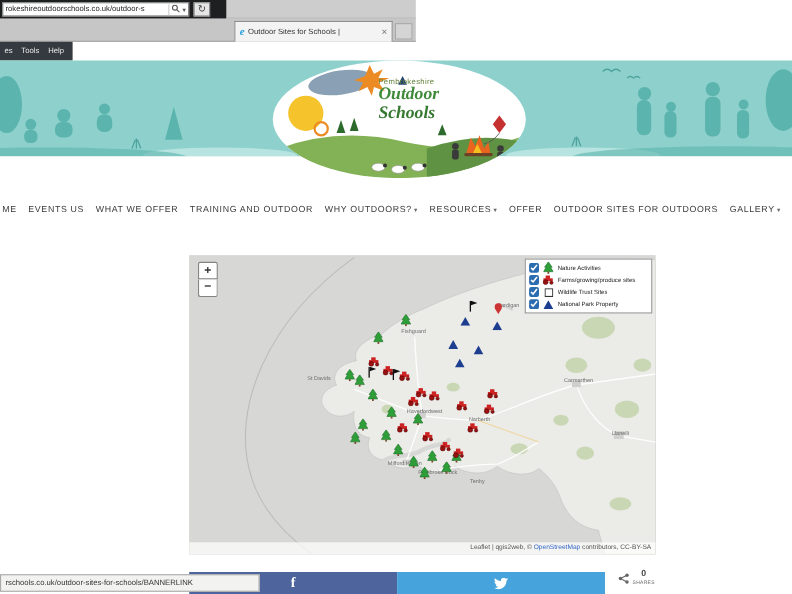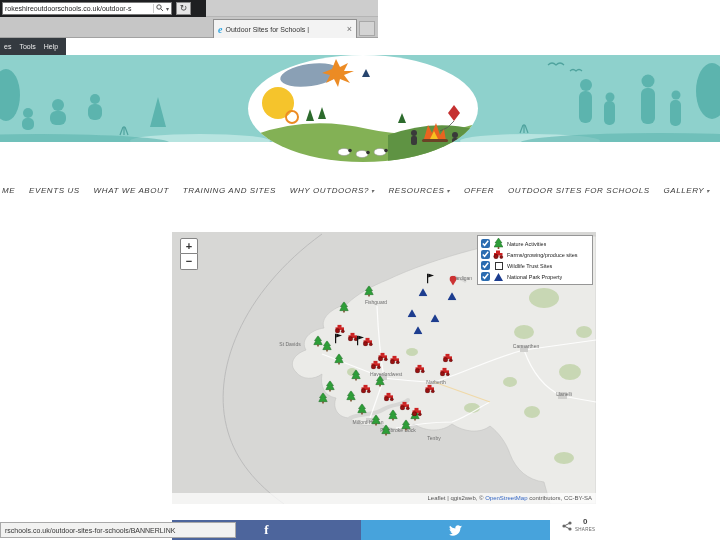--- a/index.html
+++ b/index.html
@@ -25,21 +25,21 @@
   
   #banner{left:0;top:55px;width:720px;height:87px;background:#8ed1cc;overflow:hidden;}
   #oval{left:248px;top:55px;width:230px;height:107px;background:#fff;border-radius:50%;overflow:hidden;z-index:3;}
   #logotext{left:96px;top:16px;width:118px;z-index:2;}
   .lg1{font-size:7px;color:#64823c;letter-spacing:.3px;}
   .lg2{font-size:16px;font-family:"Liberation Serif",serif;font-style:italic;font-weight:bold;color:#3e8a3a;line-height:1.05;}
   .lg3{font-size:16px;font-family:"Liberation Serif",serif;font-style:italic;font-weight:bold;color:#357830;line-height:1.05;}
 
   
   #mainnav{left:0;top:180px;width:720px;height:20px;display:flex;justify-content:space-between;align-items:center;padding:0 10px 0 2px;box-sizing:border-box;background:#fff;}
-  .nav-item{font-size:8px;color:#3a3a3a;letter-spacing:.6px;white-space:nowrap;cursor:pointer;font-style:italic;}
+  .nav-item{font-size:8px;color:#3a3a3a;letter-spacing:.6px;white-space:nowrap;cursor:pointer;}
   .caret{font-size:6px;color:#6a6a6a;margin-left:2px;}
 
   
   #map{left:172px;top:232px;width:424px;height:272px;background:#d7d7d5;overflow:hidden;}
   #basemap{left:0;top:0;}
   .marker{position:absolute;transform:translate(-50%,-85%);line-height:0;}
   .town{position:absolute;font-size:5px;color:#6e6e6e;transform:translate(-50%,-50%);white-space:nowrap;}
   #zoomctl{left:8px;top:6px;width:18px;z-index:6;}
   .zoombtn{width:18px;height:16px;background:#fff;border:1px solid #848484;font-size:11px;font-weight:bold;text-align:center;line-height:14px;color:#333;box-sizing:border-box;cursor:pointer;}
   #zoomin{border-radius:2px 2px 0 0;}
@@ -159,31 +159,36 @@
         <ellipse cx="96" cy="97" rx="6" ry="3.6"></ellipse>
         <ellipse cx="114" cy="99" rx="6" ry="3.6"></ellipse>
         <ellipse cx="132" cy="97" rx="6" ry="3.6"></ellipse>
       </g>
       <g fill="#333">
         <circle cx="102" cy="95.5" r="1.8"></circle>
           <circle cx="120" cy="97.5" r="1.8"></circle>
           <circle cx="138" cy="95.5" r="1.8"></circle>
       </g>
     </svg>
+    <div class="abs" id="logotext">
+      <div class="lg1">Pembrokeshire</div>
+      <div class="lg2">Outdoor</div>
+      <div class="lg3">Schools</div>
+    </div>
   </div>
 
   <div class="abs" id="mainnav">
       <div class="nav-item">ME</div>
       <div class="nav-item">EVENTS US</div>
-      <div class="nav-item">WHAT WE ABOUT</div>
-      <div class="nav-item">TRAINING AND SITES</div>
+      <div class="nav-item">WHAT WE OFFER</div>
+      <div class="nav-item">TRAINING AND OUTDOOR</div>
       <div class="nav-item">WHY OUTDOORS?<span class="caret">▾</span></div>
       <div class="nav-item">RESOURCES<span class="caret">▾</span></div>
       <div class="nav-item">OFFER</div>
-      <div class="nav-item">OUTDOOR SITES FOR SCHOOLS</div>
+      <div class="nav-item">OUTDOOR SITES FOR OUTDOORS</div>
       <div class="nav-item">GALLERY<span class="caret">▾</span></div>
     </div>
 
   <div class="abs" id="map">
     <svg class="abs" id="basemap" width="424" height="272" viewBox="0 0 424 272">
       <rect width="424" height="272" fill="#d7d7d5"></rect>
       <path d="M424,4 C380,2 340,8 300,18 C270,26 240,36 215,48 C200,54 185,62 175,72 C160,76 148,86 152,96 C138,98 128,108 134,118 C122,122 116,132 124,140 C130,148 142,148 150,142 C148,154 152,164 164,166 C160,176 166,186 178,186 C186,194 198,196 206,190 C216,198 232,200 242,192 C254,200 270,200 280,192 C292,200 308,202 318,194 C326,200 334,210 338,222 C344,238 356,248 372,250 L378,272 L424,272 Z" fill="#ebebe8" stroke="#c4c4c2" stroke-width="0.6"></path>
       <path d="M178,186 C192,180 202,184 212,177 C222,171 230,174 236,168" stroke="#d7d7d5" stroke-width="4" fill="none" stroke-linecap="round"></path>
       <path d="M282,44 C286,48 290,46 294,50" stroke="#d7d7d5" stroke-width="2.5" fill="none"></path>
       <path d="M150,2 C70,60 38,140 56,200 C64,228 84,252 112,272" stroke="#bcbcbc" stroke-width="1" fill="none"></path>

